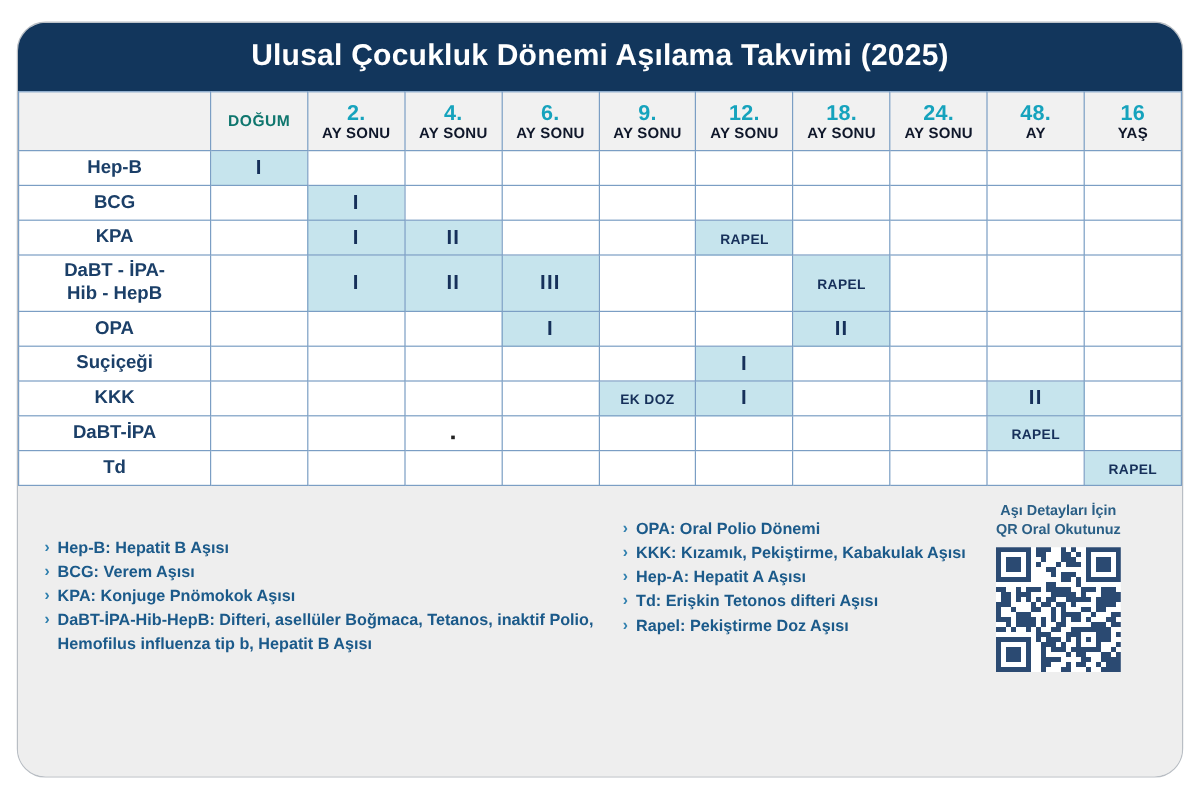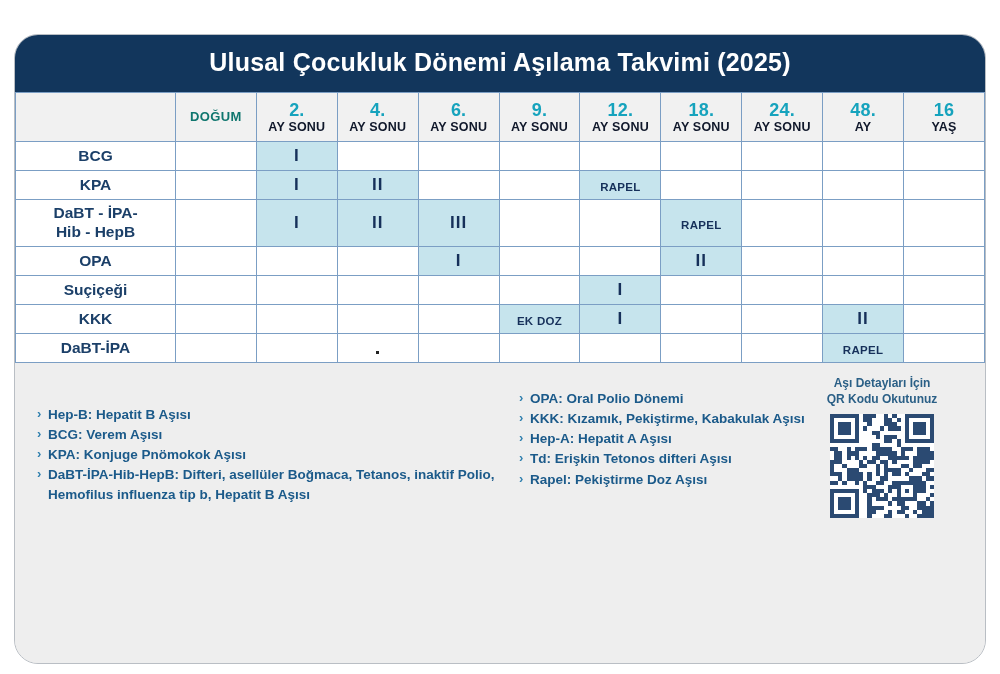--- a/index.html
+++ b/index.html
@@ -13,21 +13,21 @@
     height: 674px;
     font-family: "Liberation Sans", "DejaVu Sans", sans-serif;
     overflow: hidden;
   }
 
   .page {
     position: relative;
     width: 1000px;
     height: 674px;
     box-sizing: border-box;
-    padding: 34px 14px 22px 14px;
+    padding: 18px 14px 22px 14px;
   }
 
   .card {
     position: relative;
     width: 972px;
     height: 630px;
     box-sizing: border-box;
     border-radius: 24px;
     background: #eeeeee;
     border: 1px solid #b9bec4;
@@ -256,20 +256,33 @@
                 <span class="h-unit">AY</span>
               </th>
               <th>
                 <span class="h-num">16</span>
                 <span class="h-unit">YAŞ</span>
               </th>
             </tr>
         </thead>
         <tbody>
             <tr>
+              <td class="label">Hep-B</td>
+              <td class="hl"><span class="mark-roman">I</span></td>
+              <td></td>
+              <td></td>
+              <td></td>
+              <td></td>
+              <td></td>
+              <td></td>
+              <td></td>
+              <td></td>
+              <td></td>
+            </tr>
+            <tr>
               <td class="label">BCG</td>
               <td></td>
               <td class="hl"><span class="mark-roman">I</span></td>
               <td></td>
               <td></td>
               <td></td>
               <td></td>
               <td></td>
               <td></td>
               <td></td>
@@ -347,20 +360,33 @@
               <td></td>
               <td><span class="speck"></span></td>
               <td></td>
               <td></td>
               <td></td>
               <td></td>
               <td></td>
               <td class="hl"><span class="mark-text">RAPEL</span></td>
               <td></td>
             </tr>
+            <tr>
+              <td class="label">Td</td>
+              <td></td>
+              <td></td>
+              <td></td>
+              <td></td>
+              <td></td>
+              <td></td>
+              <td></td>
+              <td></td>
+              <td></td>
+              <td class="hl"><span class="mark-text">RAPEL</span></td>
+            </tr>
           </tbody>
       </table>
     </div>
 
     <div class="footer">
       <div class="legend-cols">
         <div class="legend-col left">
             <div class="legend-item">
               <span class="chev">›</span>
               <span class="legend-text">Hep-B: Hepatit B Aşısı</span>
@@ -397,21 +423,21 @@
             </div>
             <div class="legend-item">
               <span class="chev">›</span>
               <span class="legend-text">Rapel: Pekiştirme Doz Aşısı</span>
             </div>
           </div>
       </div>
 
       <div class="qr-block">
         <div class="qr-caption">Aşı Detayları İçin
-QR Kodu Okutunuz</div>
+QR Oral Okutunuz</div>
         <svg class="qr-code" viewBox="0 0 25 25" shape-rendering="crispEdges" aria-label="QR code">
           <rect x="0" y="0" width="25" height="25" fill="#ffffff"></rect>
           <g fill="#2b4a72" id="qr-modules">
               <rect x="0" y="0" width="1" height="1"></rect>
               <rect x="1" y="0" width="1" height="1"></rect>
               <rect x="2" y="0" width="1" height="1"></rect>
               <rect x="3" y="0" width="1" height="1"></rect>
               <rect x="4" y="0" width="1" height="1"></rect>
               <rect x="5" y="0" width="1" height="1"></rect>
               <rect x="6" y="0" width="1" height="1"></rect>

